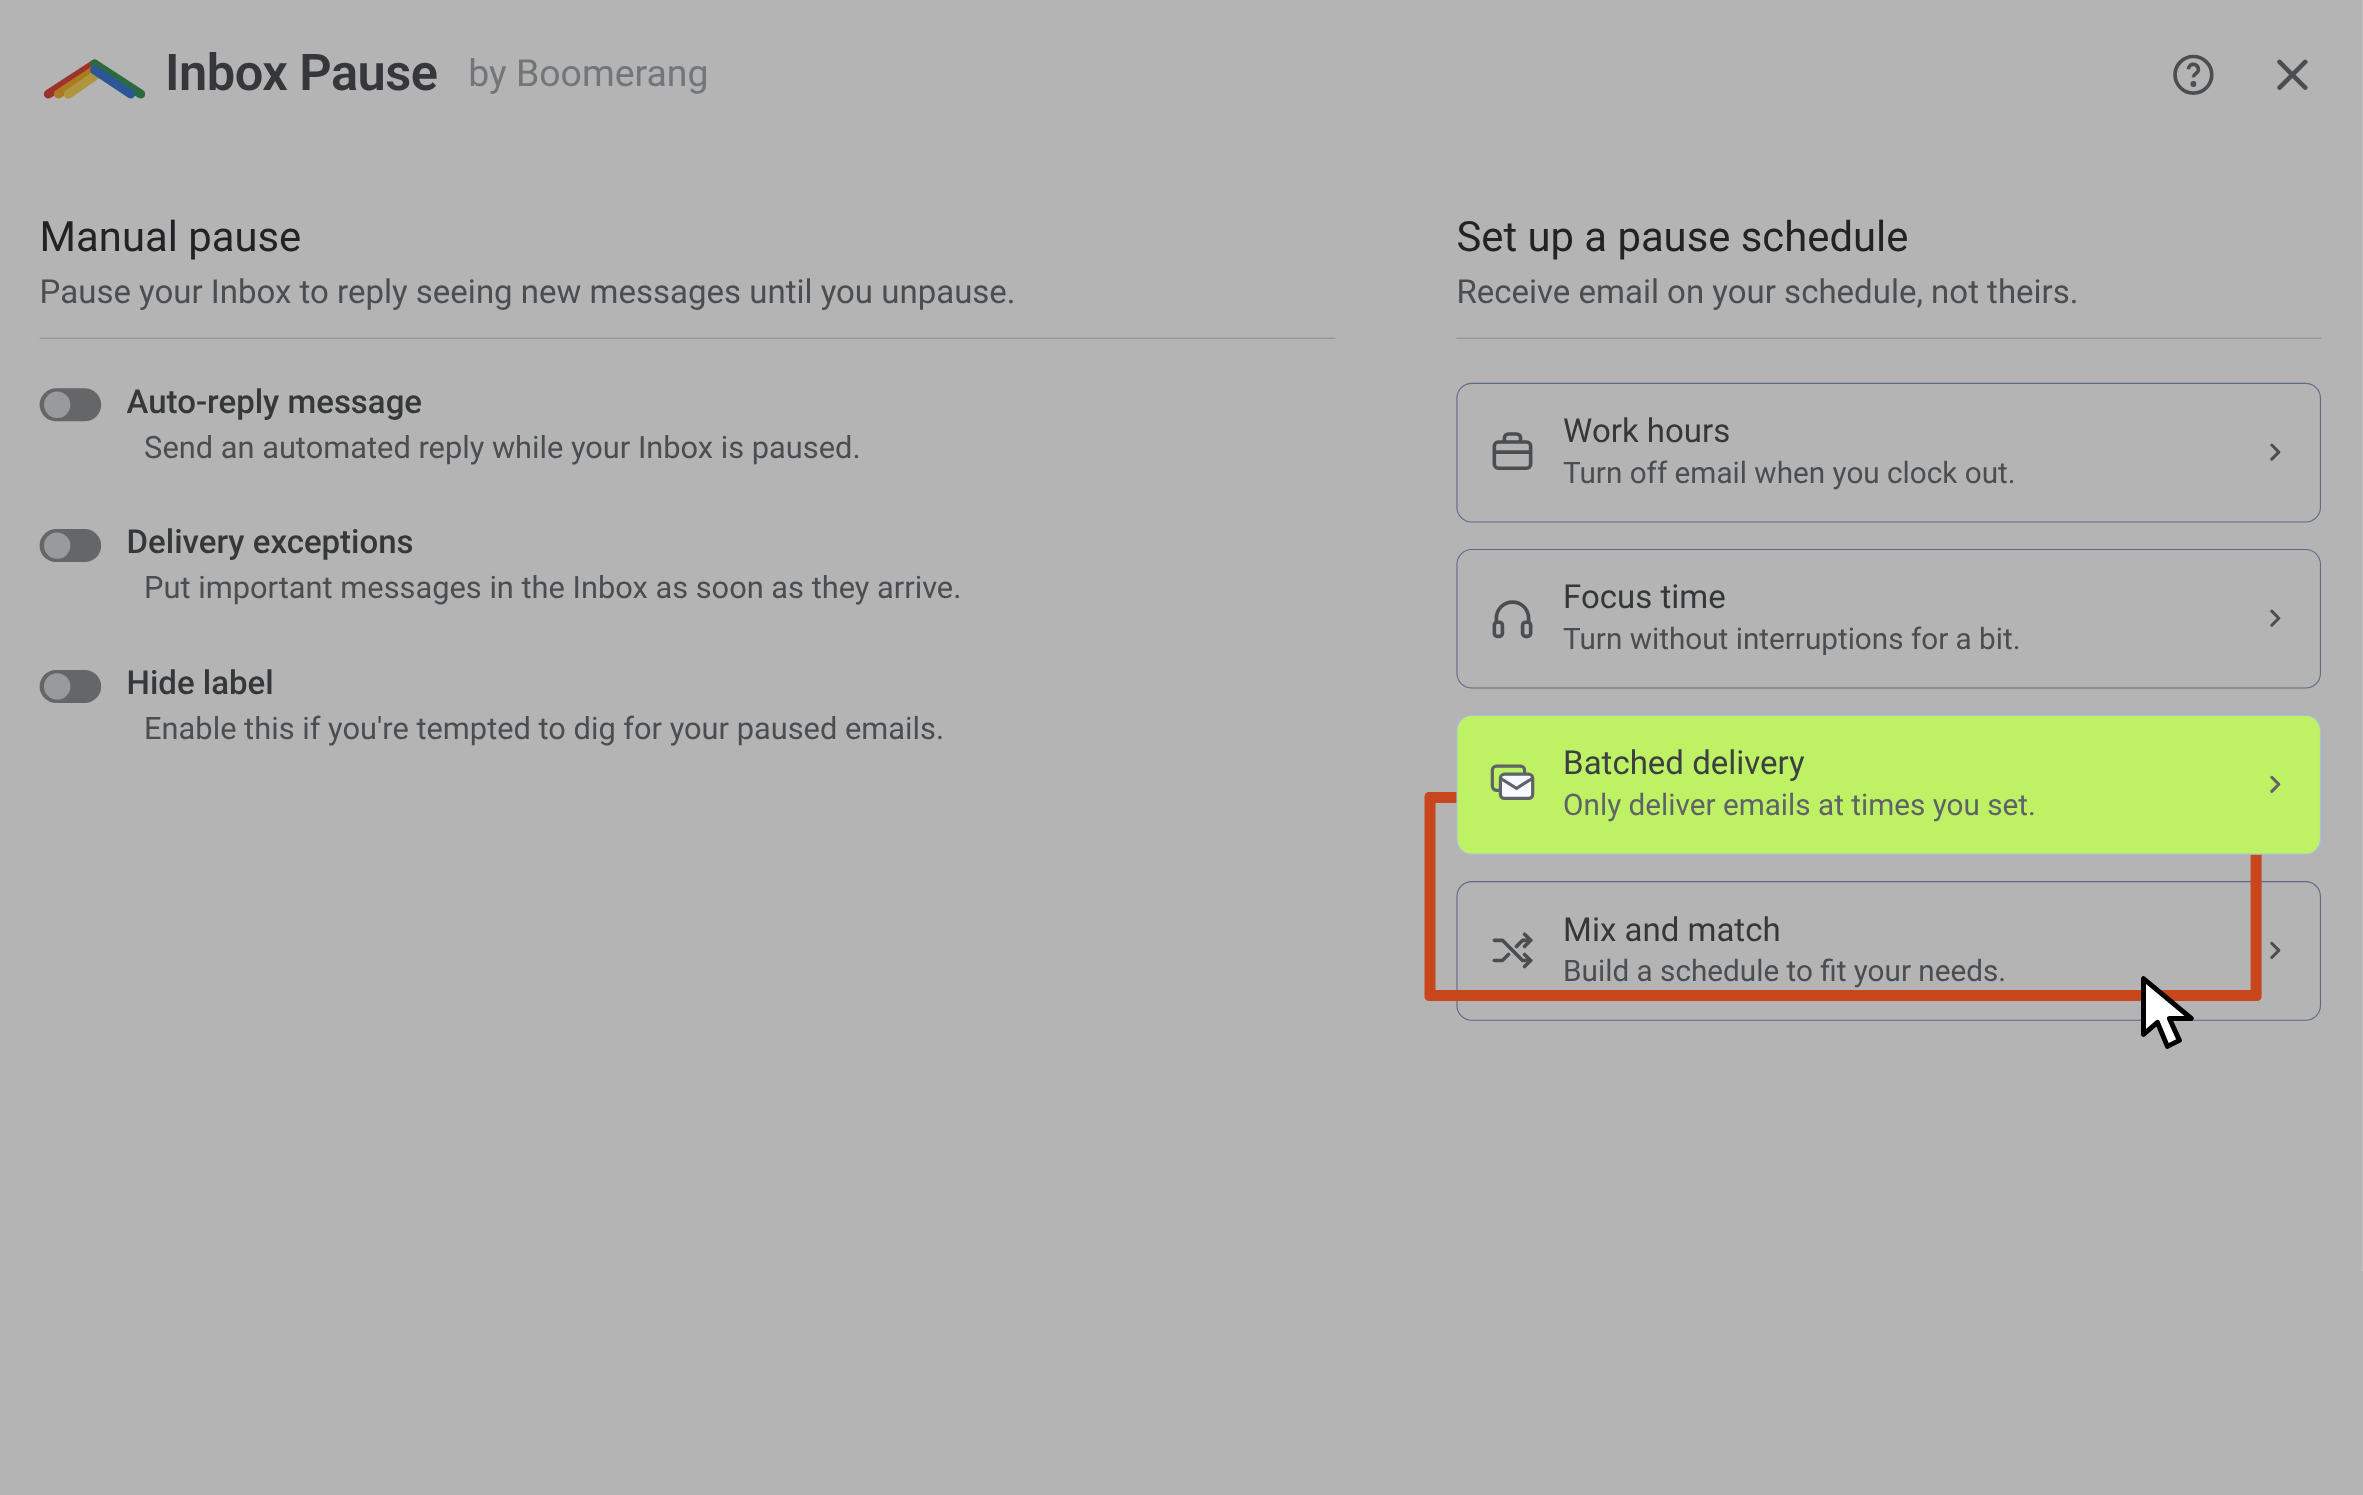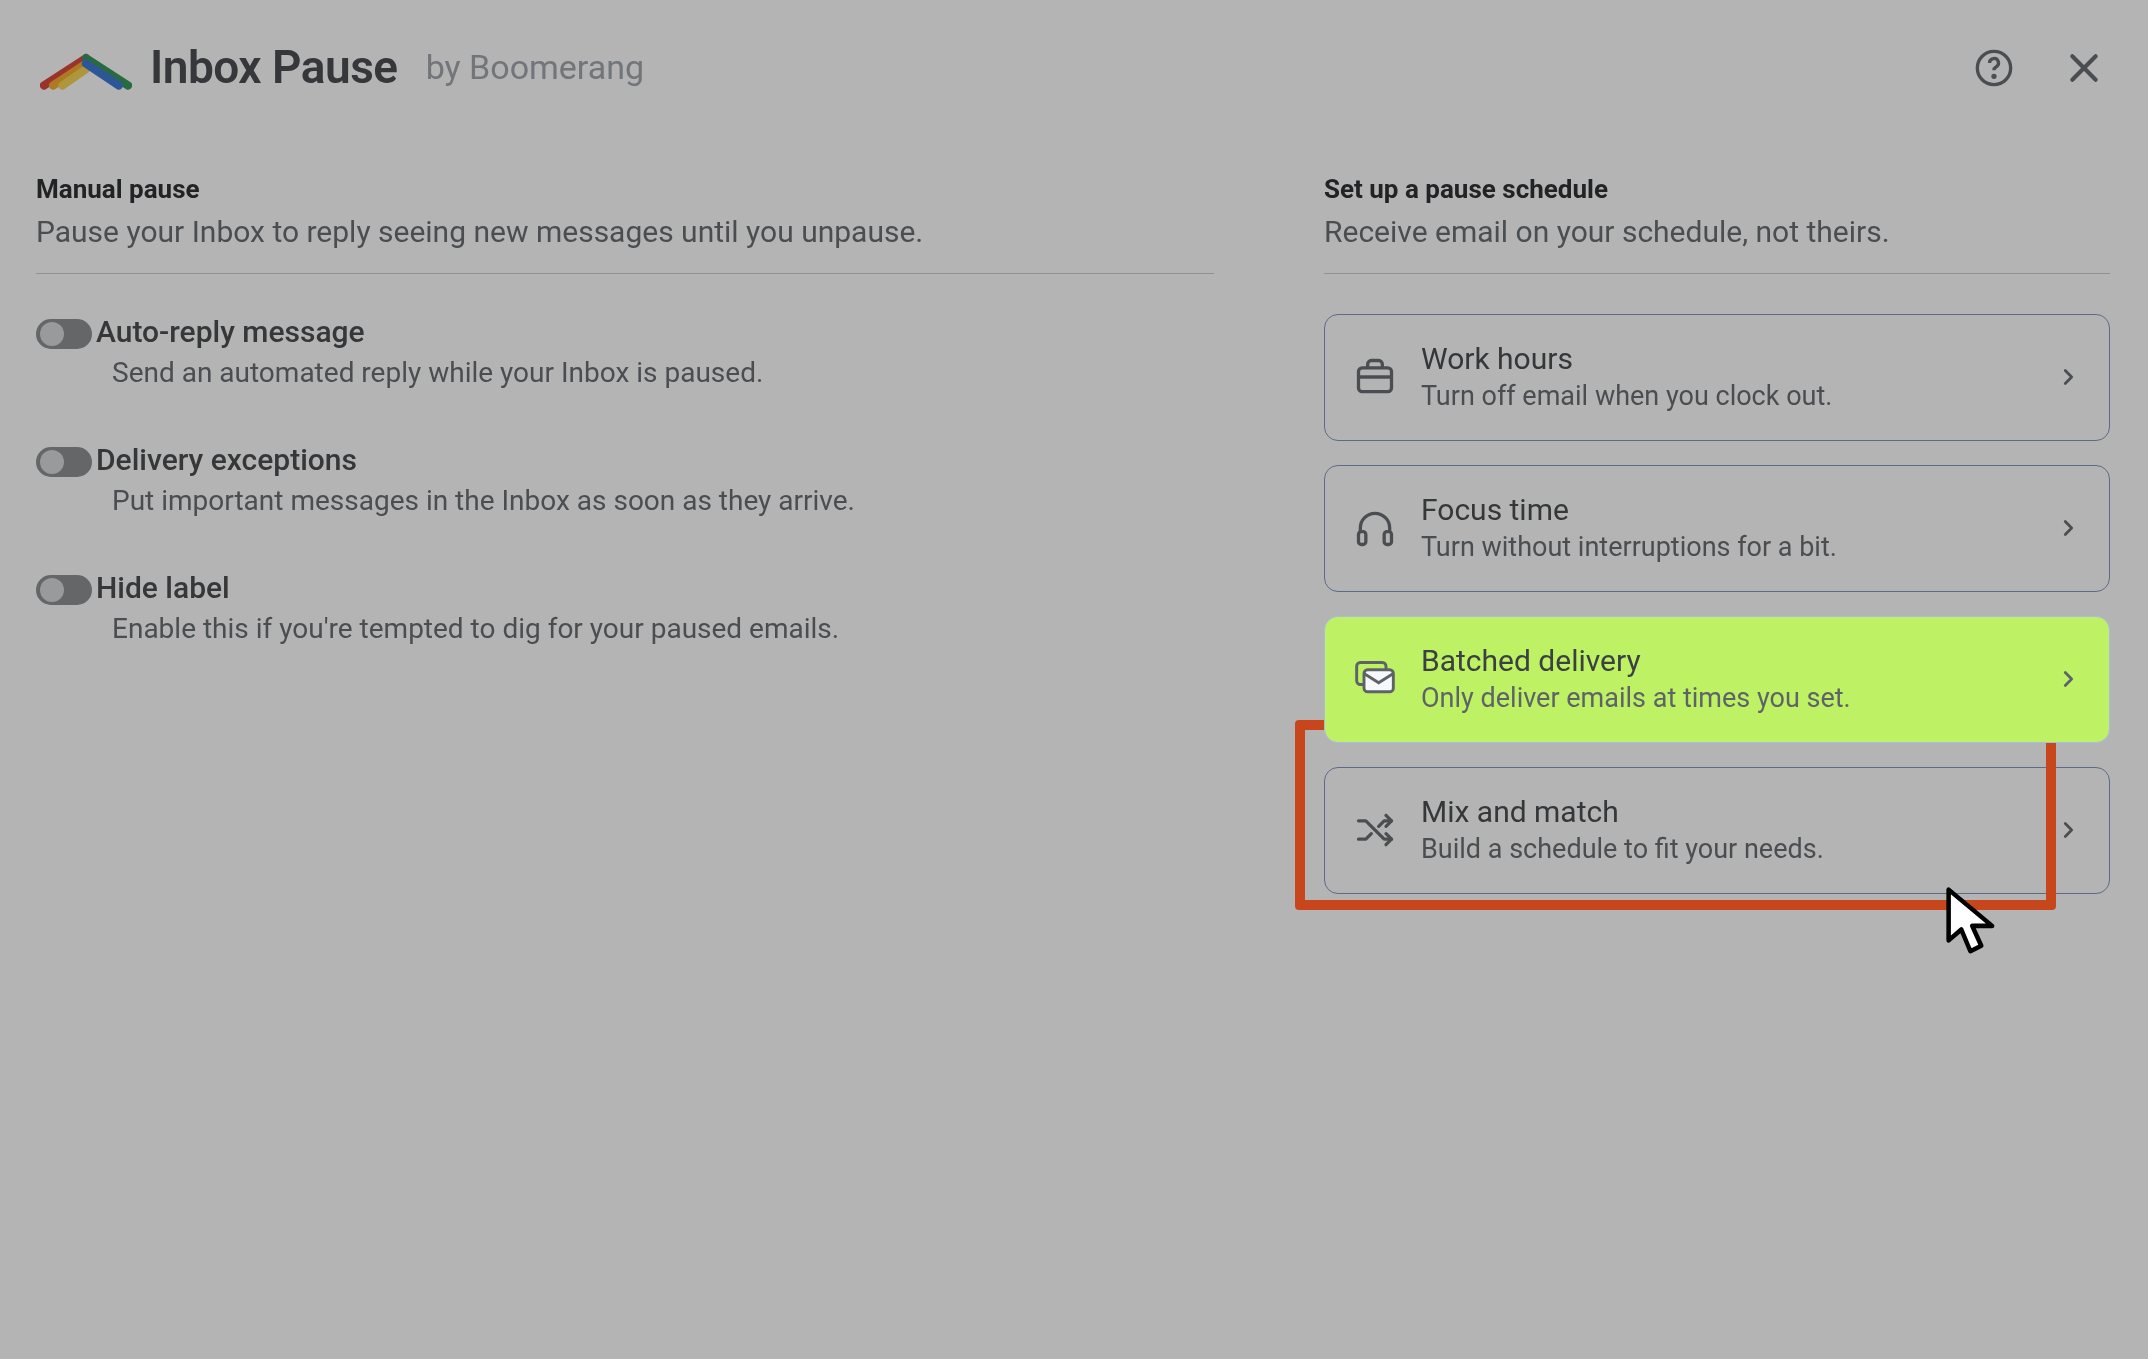--- a/index.html
+++ b/index.html
@@ -68,39 +68,40 @@
       cursor: pointer;
     }
     .columns {
       display: flex;
       padding: 60px 38px 0 36px;
       gap: 110px;
     }
     .col-left { flex: 0 0 1178px; }
     .col-right { flex: 1; }
     .section-title {
-      font-size: 26px;
-      font-weight: 700;
+      font-size: 38px;
+      font-weight: 400;
       color: #202124;
       margin-bottom: 10px;
+      margin-top: 20px;
     }
     .section-sub {
       font-size: 30px;
       color: #5f6368;
       margin-bottom: 24px;
     }
     .divider {
       border: none;
       border-top: 1px solid #c7c9cc;
       margin-bottom: 40px;
     }
     .toggle-row {
       display: flex;
       align-items: flex-start;
-      gap: 4px;
+      gap: 23px;
       margin-bottom: 50px;
     }
     .toggle {
       width: 56px;
       height: 30px;
       background: #86878b;
       border-radius: 30px;
       position: relative;
       flex-shrink: 0;
       margin-top: 5px;

